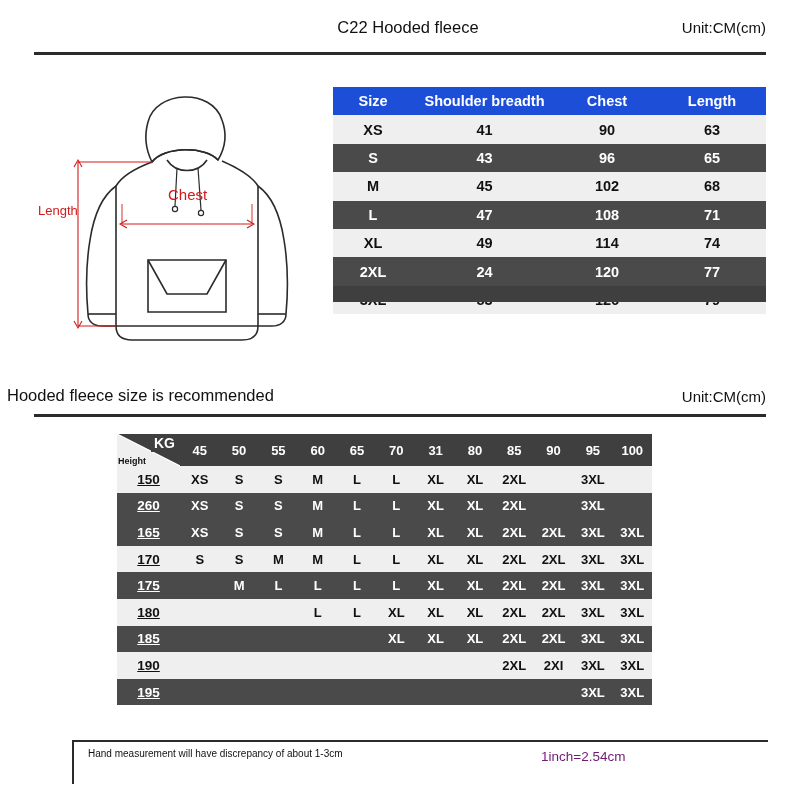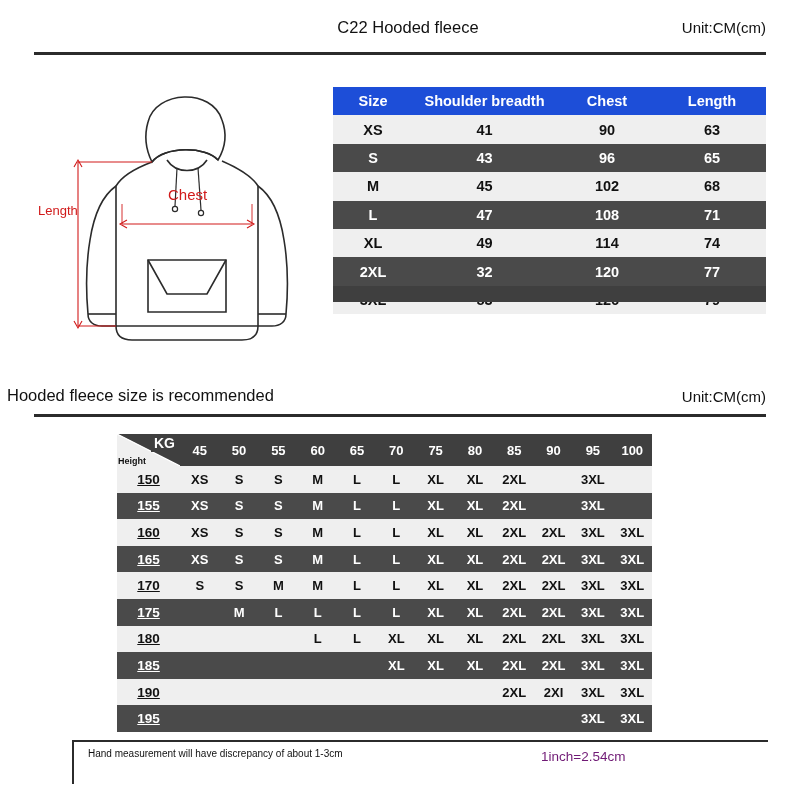--- a/index.html
+++ b/index.html
@@ -339,21 +339,21 @@
       <td>71</td>
     </tr>
     <tr>
       <td>XL</td>
       <td>49</td>
       <td>114</td>
       <td>74</td>
     </tr>
     <tr>
       <td>2XL</td>
-      <td>32</td>
+      <td>24</td>
       <td>120</td>
       <td>77</td>
     </tr>
     <tr>
       <td>3XL</td>
       <td>53</td>
       <td>126</td>
       <td>79</td>
     </tr>
   </tbody>
@@ -393,21 +393,21 @@
             <span class="kg">KG</span>
             <span class="ht">Height</span>
           </div>
         </th>
         <th class="hdr-cell">45</th>
         <th class="hdr-cell">50</th>
         <th class="hdr-cell">55</th>
         <th class="hdr-cell">60</th>
         <th class="hdr-cell">65</th>
         <th class="hdr-cell">70</th>
-        <th class="hdr-cell">75</th>
+        <th class="hdr-cell">31</th>
         <th class="hdr-cell">80</th>
         <th class="hdr-cell">85</th>
         <th class="hdr-cell">90</th>
         <th class="hdr-cell">95</th>
         <th class="hdr-cell">100</th>
       </tr>
     </thead>
     <tbody>
       <tr class="light">
         <td class="hcell">150</td>
@@ -418,48 +418,33 @@
         <td>L</td>
         <td>L</td>
         <td>XL</td>
         <td>XL</td>
         <td>2XL</td>
         <td></td>
         <td>3XL</td>
         <td></td>
       </tr>
       <tr class="dark">
-        <td class="hcell">155</td>
+        <td class="hcell">260</td>
         <td>XS</td>
         <td>S</td>
         <td>S</td>
         <td>M</td>
         <td>L</td>
         <td>L</td>
         <td>XL</td>
         <td>XL</td>
         <td>2XL</td>
         <td></td>
         <td>3XL</td>
         <td></td>
-      </tr>
-      <tr class="light">
-        <td class="hcell">160</td>
-        <td>XS</td>
-        <td>S</td>
-        <td>S</td>
-        <td>M</td>
-        <td>L</td>
-        <td>L</td>
-        <td>XL</td>
-        <td>XL</td>
-        <td>2XL</td>
-        <td>2XL</td>
-        <td>3XL</td>
-        <td>3XL</td>
       </tr>
       <tr class="dark">
         <td class="hcell">165</td>
         <td>XS</td>
         <td>S</td>
         <td>S</td>
         <td>M</td>
         <td>L</td>
         <td>L</td>
         <td>XL</td>

